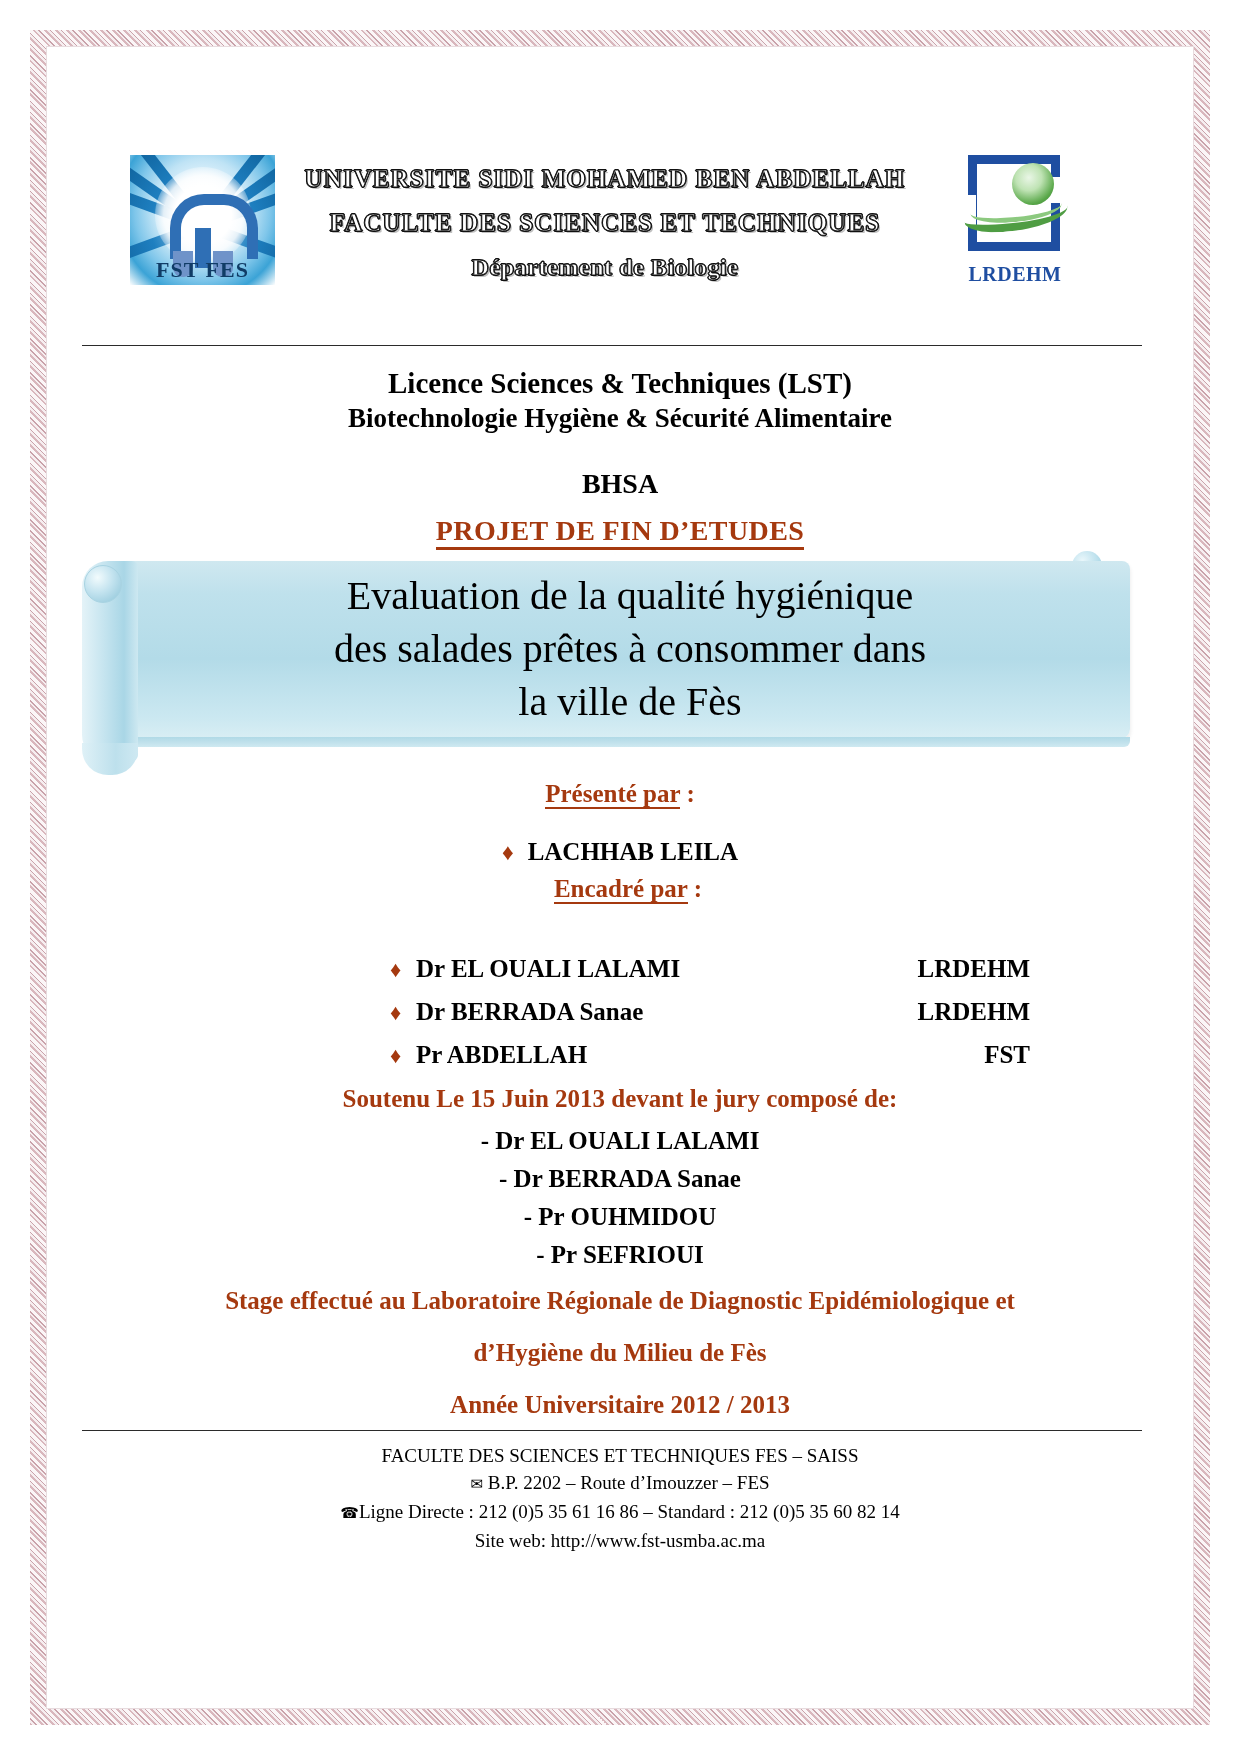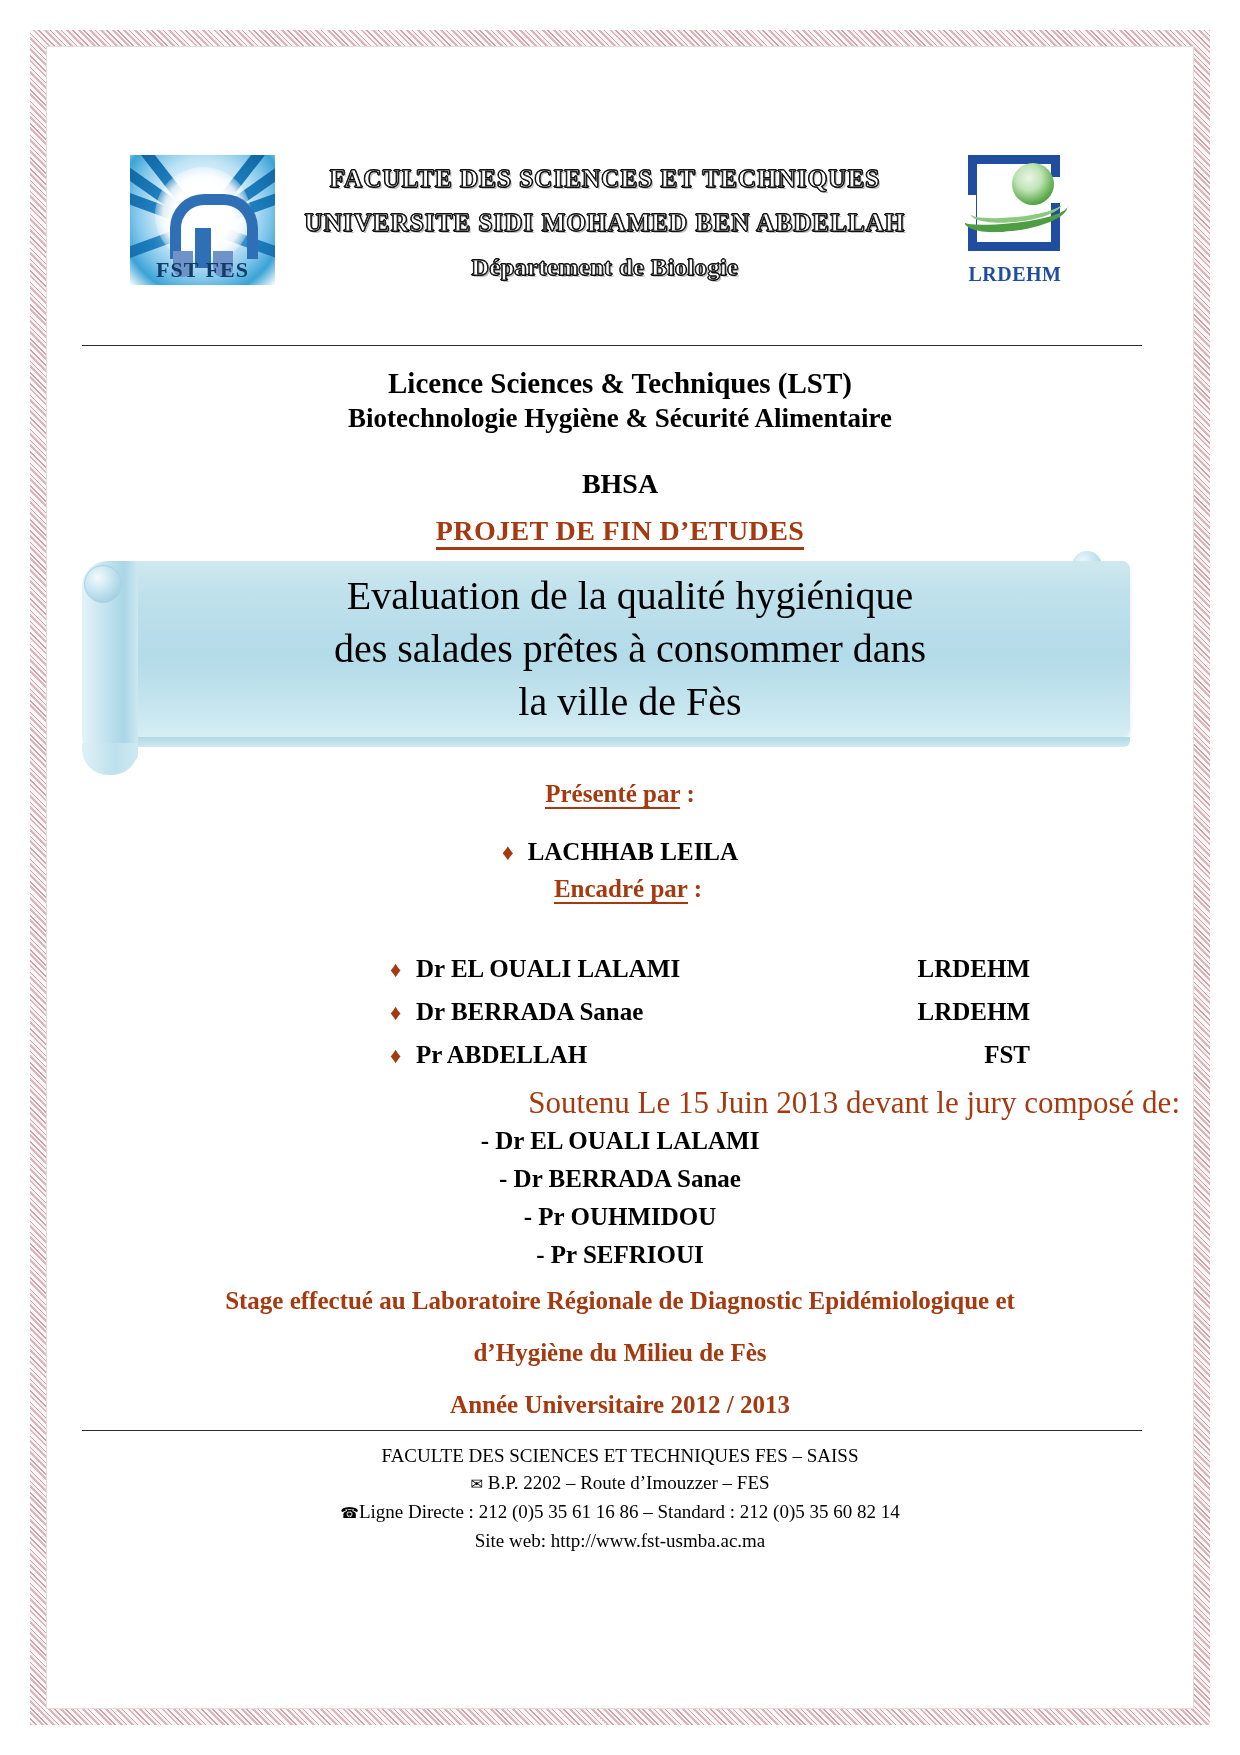--- a/index.html
+++ b/index.html
@@ -233,22 +233,22 @@
   .sup-row{
     display:flex;align-items:baseline;
     height:34px;margin-bottom:9px;
   }
   .sup-row .bullet{color:#a5390f;font-size:22px;width:26px;}
   .sup-row .nm{font-size:25px;font-weight:bold;color:#000;flex:0 0 420px;}
   .sup-row .af{font-size:25px;font-weight:bold;color:#000;text-align:right;flex:1;}
 
   
   .jury-head{
-    position:absolute;left:0;top:1025px;width:1120px;text-align:right;
-    font-size:31px;font-weight:normal;color:#a5390f;
+    position:absolute;left:0;top:1025px;width:1120px;text-align:center;
+    font-size:25px;font-weight:bold;color:#a5390f;
   }
   .jury-list{
     position:absolute;left:0;top:1062px;width:1120px;text-align:center;
   }
   .jury-item{
     font-size:25px;font-weight:bold;color:#000;line-height:38px;
   }
 
   
   .stage{
@@ -290,22 +290,22 @@
       <div class="ray" style="transform:rotate(20deg)"></div>
       <div class="glow"></div>
       <div class="arch"></div>
       <div class="stem"></div>
       <div class="foot-l"></div>
       <div class="foot-r"></div>
       <div class="fstlabel">FST FES</div>
     </div>
 
     <div class="header-text">
+      <div class="hdr-line hdr-1">UNIVERSITE SIDI MOHAMED BEN ABDELLAH</div>
       <div class="hdr-line hdr-2">FACULTE DES SCIENCES ET TECHNIQUES</div>
-      <div class="hdr-line hdr-1">UNIVERSITE SIDI MOHAMED BEN ABDELLAH</div>
       <div class="hdr-line hdr-3">Département de Biologie</div>
     </div>
 
     <div class="logo-lrdehm">
       <div class="lr-frame"></div>
       <div class="lr-gap"></div>
       <div class="lr-gap-r"></div>
       <div class="lr-circle"></div>
       <div class="lr-wave"></div>
       <div class="lr-wave2"></div>

